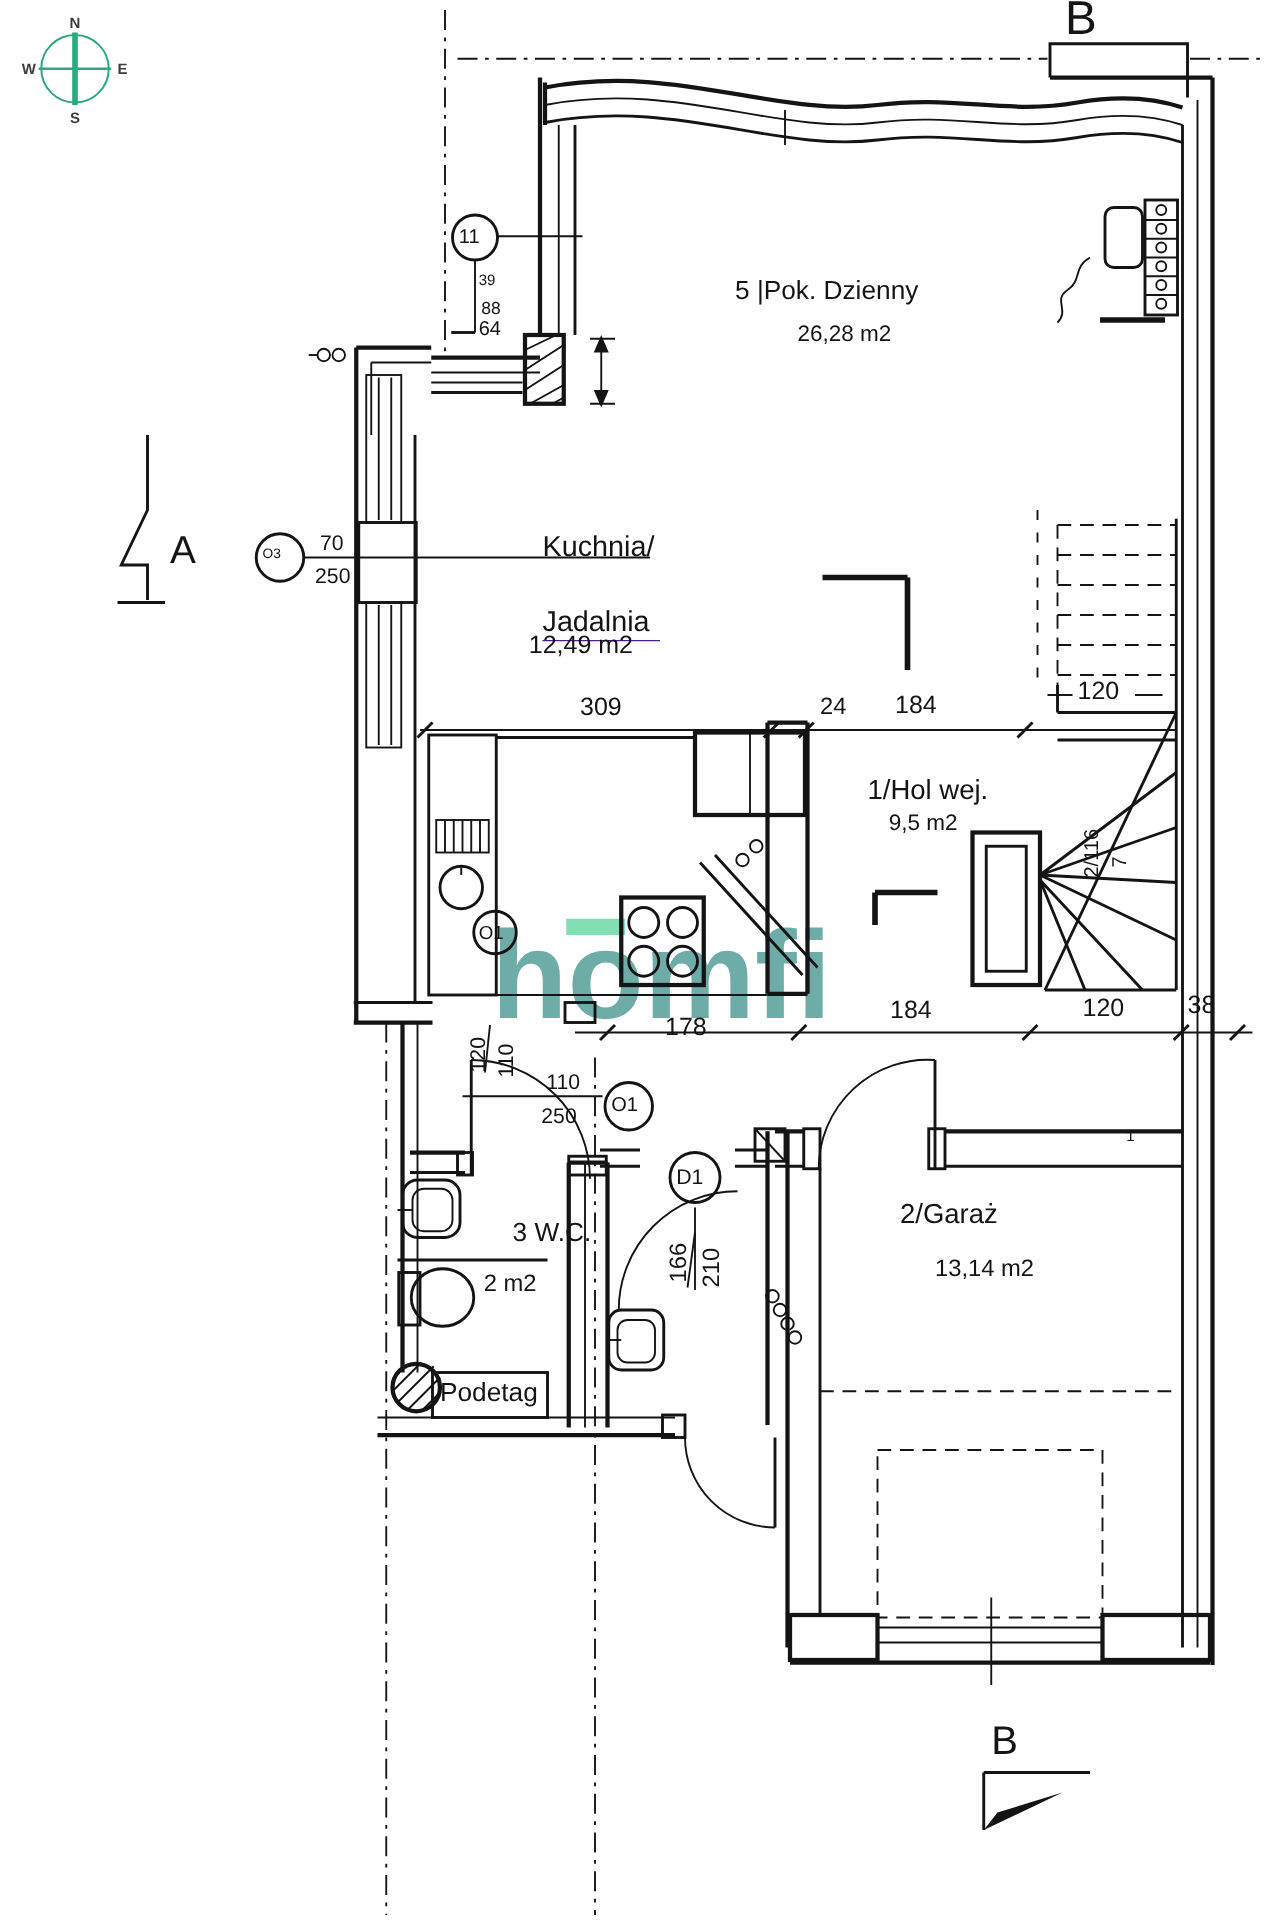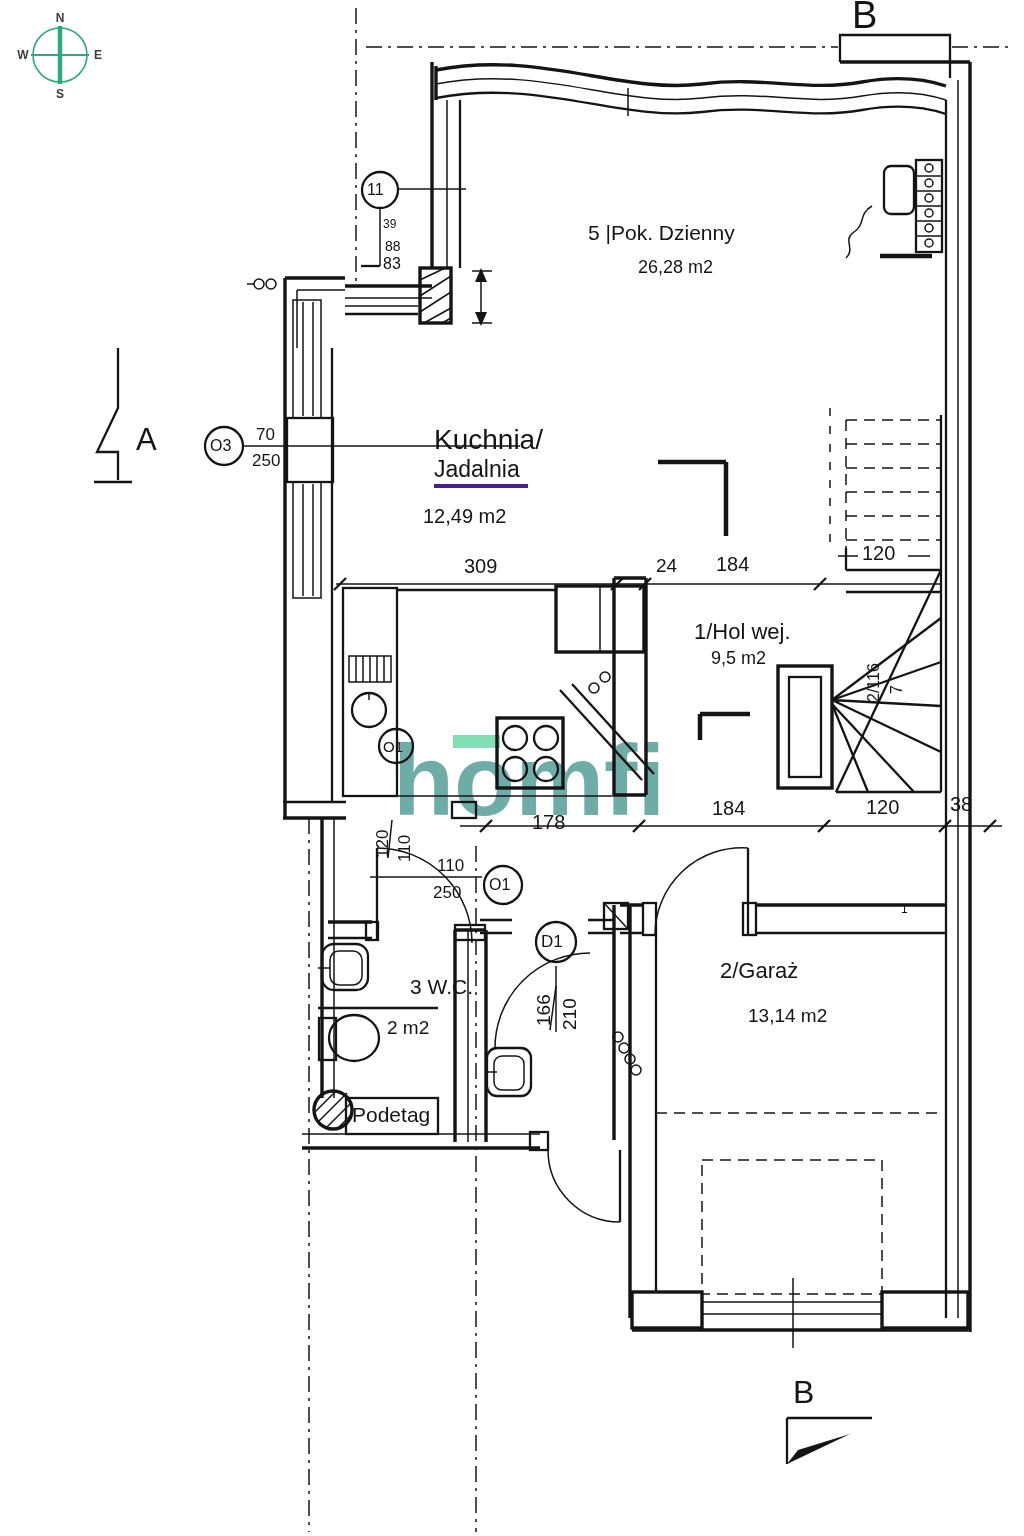--- a/index.html
+++ b/index.html
@@ -10,21 +10,21 @@
   .w1{stroke-width:1.5;}
   .w2{stroke-width:2.3;}
   .w3{stroke-width:3.4;}
   .w4{stroke-width:4.5;}
   .dd{stroke-dasharray:16 6 3 6;}
   .ds{stroke-dasharray:11 7;}
   .ds2{stroke-dasharray:8 10;}
   .fillink{fill:#141414;stroke:none;}
   .t{position:absolute;color:#141414;white-space:nowrap;z-index:4;line-height:1;}
   .rot{transform:rotate(-90deg);transform-origin:0 0;}
-  .underl{display:inline-block;border-bottom:4px solid #4c1d95;padding:0 8px 3px 0;}
+  .underl{display:inline-block;border-bottom:1px solid #4c1d95;padding:0 8px 3px 0;margin-top:28px;}
   .wm{position:absolute;left:393px;top:723px;z-index:1;font-size:100px;font-weight:bold;
       color:#0f766e;opacity:.6;letter-spacing:0;}
   .wmbar{position:absolute;left:453px;top:735px;width:47px;height:13px;z-index:1;opacity:.9;}
   .compass{position:absolute;left:14px;top:10px;z-index:4;}
   .compass text{font-family:"Liberation Sans",sans-serif;font-size:12px;font-weight:bold;fill:#3c3c3c;}
 </style>
 </head>
 <body>
 
 <div class="page">
@@ -236,30 +236,30 @@
     </g>
   </svg>
 
   <span class="t" style="left:852px;top:-4px;font-size:38px;">B</span>
   <span class="t" style="left:793px;top:1376px;font-size:32px;">B</span>
   <span class="t" style="left:136px;top:424px;font-size:31px;">A</span>
 
   <span class="t" style="left:367px;top:182px;font-size:16px;">11</span>
   <span class="t" style="left:383px;top:218px;font-size:12px;text-align:center;">39</span>
   <span class="t" style="left:385px;top:239px;font-size:14px;">88</span>
-  <span class="t" style="left:383px;top:256px;font-size:16px;">83</span>
-
-  <span class="t" style="left:210px;top:438px;font-size:16px;">O3</span>
+  <span class="t" style="left:383px;top:256px;font-size:16px;">64</span>
+
+  <span class="t" style="left:210px;top:438px;font-size:11px;">O3</span>
   <span class="t" style="left:256px;top:426px;font-size:17px;">70</span>
   <span class="t" style="left:252px;top:452px;font-size:17px;">250</span>
 
   <span class="t" style="left:588px;top:222px;font-size:21px;">5 |Pok. Dzienny</span>
   <span class="t" style="left:638px;top:258px;font-size:18px;">26,28 m2</span>
 
-  <span class="t" style="left:434px;top:426px;font-size:28px;">Kuchnia/</span>
+  <span class="t" style="left:434px;top:426px;font-size:23px;">Kuchnia/</span>
   <span class="t underl" style="left:434px;top:458px;font-size:23px;">Jadalnia</span>
   <span class="t" style="left:423px;top:506px;font-size:20px;">12,49 m2</span>
 
   <span class="t" style="left:678px;top:621px;font-size:22px;margin-left:16px;">1/Hol wej.</span>
   <span class="t" style="left:711px;top:649px;font-size:18px;">9,5 m2</span>
 
   <span class="t" style="left:720px;top:960px;font-size:22px;">2/Garaż</span>
   <span class="t" style="left:748px;top:1006px;font-size:19px;">13,14 m2</span>
 
   <span class="t" style="left:362px;top:976px;font-size:21px;margin-left:48px;">3 W.C.</span>

